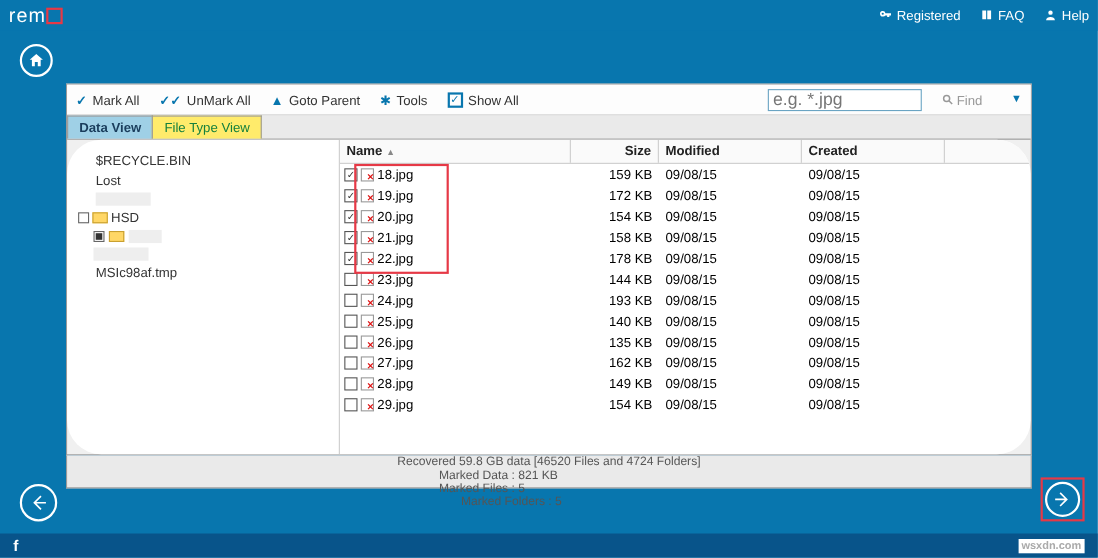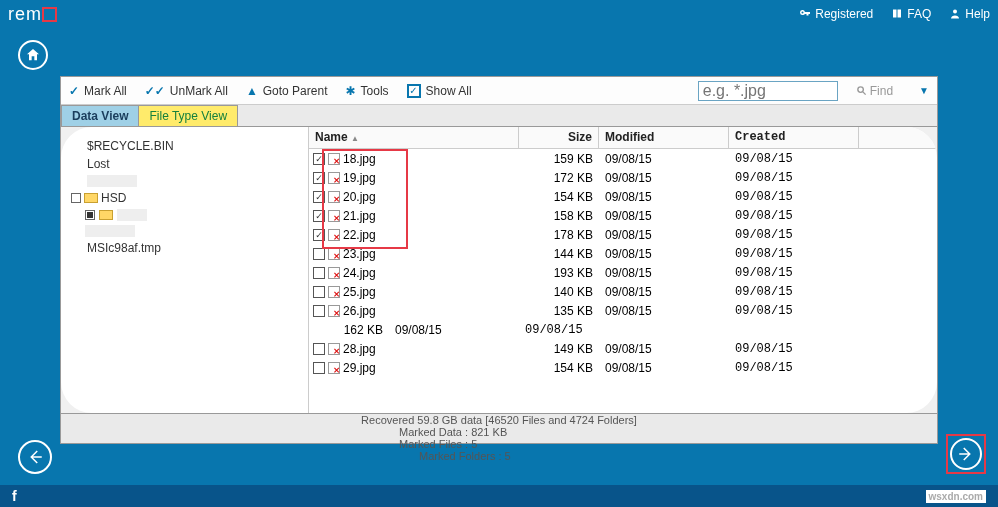--- a/index.html
+++ b/index.html
@@ -28,21 +28,21 @@
 .folder-ic { width: 14px; height: 10px; background: #ffd766; border: 1px solid #c9a030; display: inline-block; }
 .sq { width: 10px; height: 10px; border: 1px solid #666; display: inline-block; }
 .sq.filled::after { content: ""; display: block; width: 6px; height: 6px; background: #333; margin: 1px; }
 .grey-bar { background: #eee; height: 12px; width: 50px; display: inline-block; }
 .file-pane { flex: 1; position: relative; overflow: hidden; }
 .fhead { display: flex; height: 22px; background: #fafafa; border-bottom: 1px solid #ccc; font-size: 12px; color: #222; }
 .fhead div { border-right: 1px solid #ccc; padding: 3px 6px; font-weight: bold; }
 .col-name { width: 210px; }
 .col-size { width: 80px; text-align: right; }
 .col-mod { width: 130px; }
-.col-crt { width: 130px; font-family: Liberation Mono, monospace; }
+.col-crt { width: 130px; }
 .rows { overflow-y: scroll; height: 243px; }
 .row { display: flex; font-size: 12px; height: 19px; align-items: center; }
 .row .col-name { display: flex; align-items: center; gap: 3px; padding-left: 4px; }
 .row .col-size { padding-right: 6px; }
 .row .col-mod, .row .col-crt { padding-left: 6px; }
 .cb { width: 12px; height: 12px; border: 1px solid #555; display: inline-flex; align-items: center; justify-content: center; font-size: 9px; color: #333; }
 .fic { width: 12px; height: 12px; background: #fff; border: 1px solid #999; position: relative; display: inline-block; }
 .fic::after { content: "✕"; color: #d11; font-size: 8px; position: absolute; right: -1px; bottom: -2px; font-weight: bold; }
 .highlight-box { position: absolute; border: 2px solid #e63946; pointer-events: none; }
 .hb1 { top: 22px; left: 13px; width: 86px; height: 100px; }
@@ -254,20 +254,25 @@
             <div class="col-name">
               <span class="cb"></span>
               <span class="fic"></span>
               <span>26.jpg</span>
             </div>
             <div class="col-size">135 KB</div>
             <div class="col-mod">09/08/15</div>
             <div class="col-crt">09/08/15</div>
           </div>
           <div class="row">
+            <div class="col-name">
+              <span class="cb"></span>
+              <span class="fic"></span>
+              <span>27.jpg</span>
+            </div>
             <div class="col-size">162 KB</div>
             <div class="col-mod">09/08/15</div>
             <div class="col-crt">09/08/15</div>
           </div>
           <div class="row">
             <div class="col-name">
               <span class="cb"></span>
               <span class="fic"></span>
               <span>28.jpg</span>
             </div>

